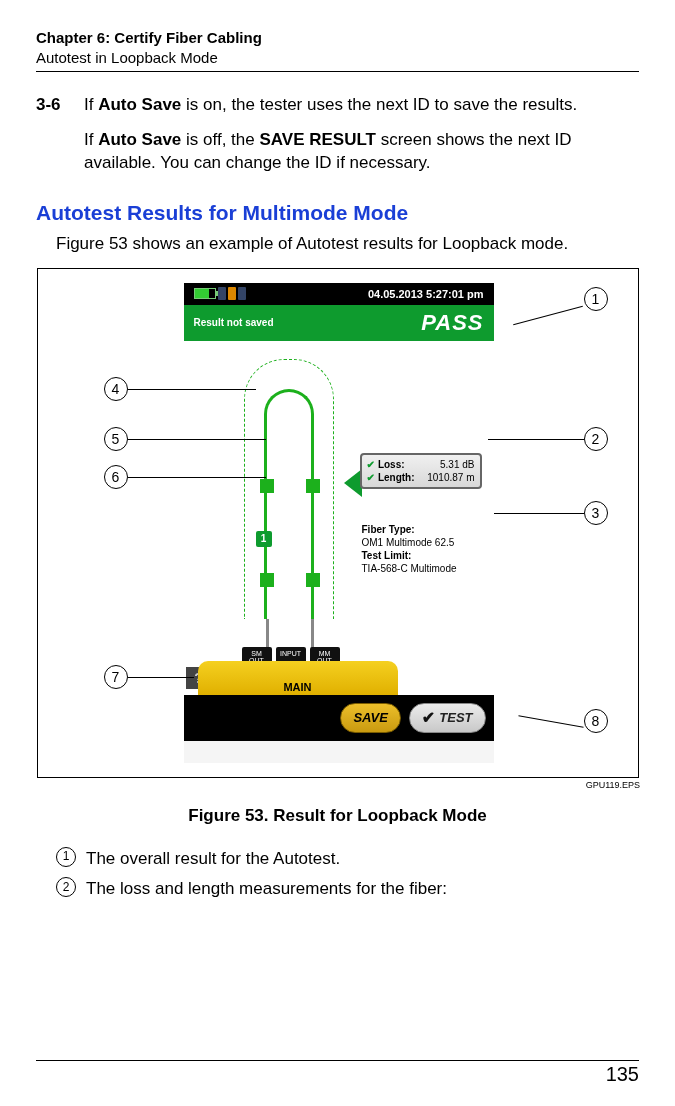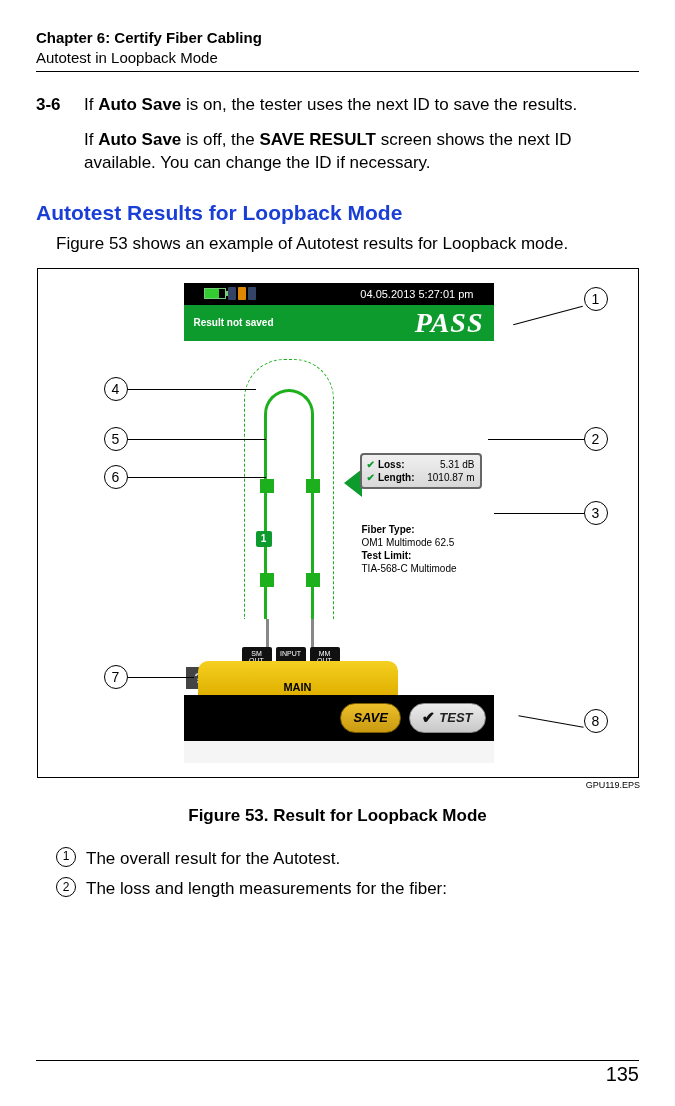--- a/index.html
+++ b/index.html
@@ -36,35 +36,35 @@
     width: 310px;
     height: 480px;
     left: 146px;
     top: 14px;
     background: #f5f5f5;
     font-family: Arial, sans-serif;
   }
   .statusbar {
     background:#000; color:#fff; height:22px; width:100%;
     display:flex; justify-content:space-between; align-items:center;
-    font-size:11px; padding: 0 20px;
+    font-size:11px; padding: 0 10px; font-weight: bold;
   }
   .stat-left { display:flex; gap:2px; align-items:center; }
   .batt { width:22px; height:11px; border:1px solid #7c7; position:relative; }
   .batt::after { content:""; position:absolute; right:-3px; top:2px; width:2px; height:5px; background:#7c7; }
   .batt-fill { background:#3c3; width:14px; height:100%; }
   .mini-icon { width:8px; height:13px; background:#346; border-radius:1px; }
   .mini-icon.o { background:#d80; }
   .result-banner {
     background:#0e9b2e; color:#fff; height:36px; display:flex;
     justify-content:space-between; align-items:center; padding:0 10px;
     font-weight:bold;
   }
   .result-banner .left { font-size:10px; }
-  .result-banner .right { font-size:28px; font-style:italic; letter-spacing:1px;font-family:Liberation Serif, serif; }
+  .result-banner .right { font-size:22px; font-style:italic; letter-spacing:1px; }
   .diagram-area {
     background:#fff; width:100%; height:354px; position:relative; overflow:hidden;
   }
   .loop-dashed {
     position:absolute; left:60px; top:18px; width:90px; height:260px;
     border:1.5px dashed #1cb01c; border-radius:40px 40px 0 0;
     border-bottom:none;
   }
   .loop-inner {
     position:absolute; left:80px; top:48px; width:50px; height:230px;
@@ -165,21 +165,21 @@
 <hr class="rule">
 
 <div class="step">
   <div class="step-num">3-6</div>
   <div class="step-body">
     <p><span>If </span><b>Auto Save</b><span> is on, the tester uses the next ID to save the results.</span></p>
     <p><span>If </span><b>Auto Save</b><span> is off, the </span><b>SAVE RESULT</b><span> screen shows the next ID available. You can change the ID if necessary.</span></p>
   </div>
 </div>
 
-<div class="section-title">Autotest Results for Loopback Mode</div>
+<div class="section-title">Autotest Results for Multimode Mode</div>
 <p class="intro">Figure 53 shows an example of Autotest results for Loopback mode.</p>
 
 <div class="figure-frame">
   <div class="device-screen">
     <div class="statusbar">
       <div class="stat-left">
         <div class="batt">
             <div class="batt-fill"></div>
           </div>
         <div class="mini-icon"></div>

